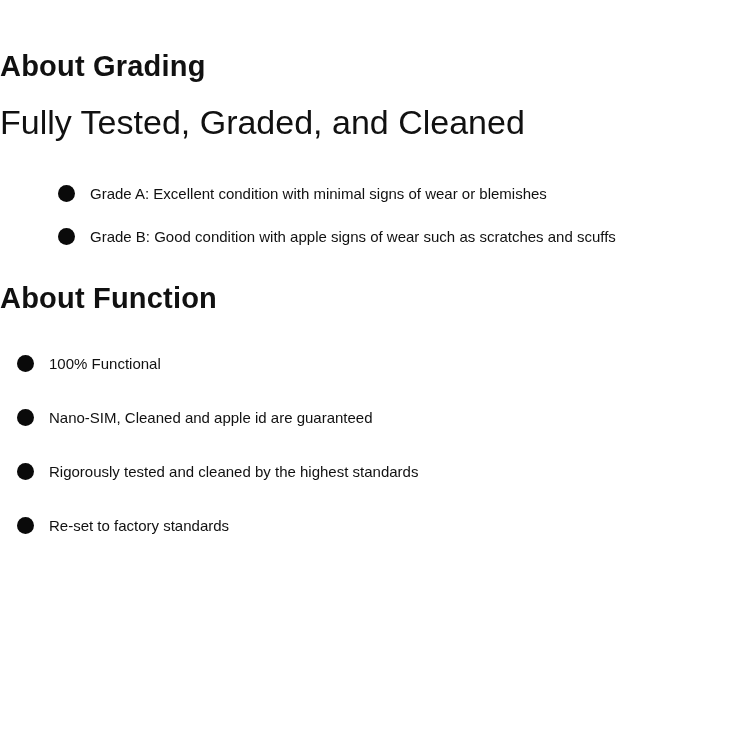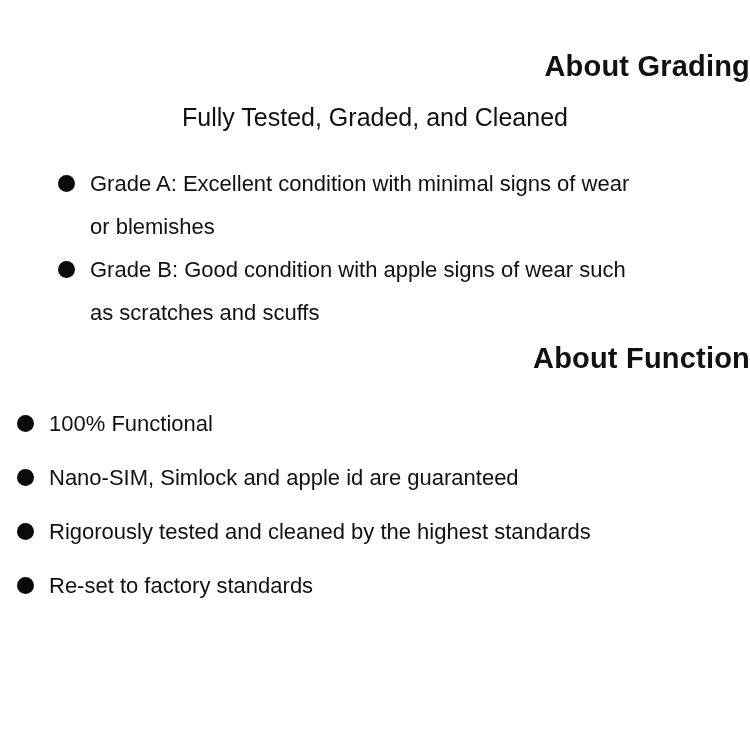--- a/index.html
+++ b/index.html
@@ -9,53 +9,53 @@
     height: 750px;
     background: #ffffff;
     color: #111111;
     font-family: "Liberation Sans", sans-serif;
     padding-top: 50px;
     overflow: hidden;
   }
   .heading {
     font-size: 29px;
     font-weight: 700;
-    text-align: right;
+    text-align: left;
     letter-spacing: 0.2px;
   }
   .subheading {
-    font-size: 25px;
+    font-size: 34px;
     font-weight: 400;
-    text-align: center;
+    text-align: left;
     margin-top: 20px;
   }
   ul.bullets {
     list-style: none;
     padding-left: 58px;
     margin-top: 30px;
   }
   ul.bullets li {
     display: flex;
     align-items: flex-start;
-    font-size: 22px;
+    font-size: 15px;
     line-height: 43px;
   }
   .dot {
     width: 17px;
     height: 17px;
     border-radius: 50%;
     background: #0a0a0a;
     flex: 0 0 auto;
     margin-top: 13px;
     margin-right: 15px;
   }
   .txt {
     max-width: 562px;
   }
-  .section-function .heading { margin-top: 8px; }
+  .section-function .heading { margin-top: 24px; }
   ul.bullets.function { margin-top: 27px; padding-left: 17px; }
   ul.bullets.function li { margin-bottom: 11px; }
 </style>
 </head>
 <body>
 
 <div class="page">
 
   <div class="section-grading">
     <div class="heading">About Grading</div>
@@ -76,21 +76,21 @@
   <div class="section-function">
     <div class="heading">About Function</div>
 
     <ul class="bullets function">
       <li>
         <span class="dot"></span>
         <span class="txt">100% Functional</span>
       </li>
       <li>
         <span class="dot"></span>
-        <span class="txt">Nano-SIM, Simlock and apple id are guaranteed</span>
+        <span class="txt">Nano-SIM, Cleaned and apple id are guaranteed</span>
       </li>
       <li>
         <span class="dot"></span>
         <span class="txt">Rigorously tested and cleaned by the highest standards</span>
       </li>
       <li>
         <span class="dot"></span>
         <span class="txt">Re-set to factory standards</span>
       </li>
     </ul>

